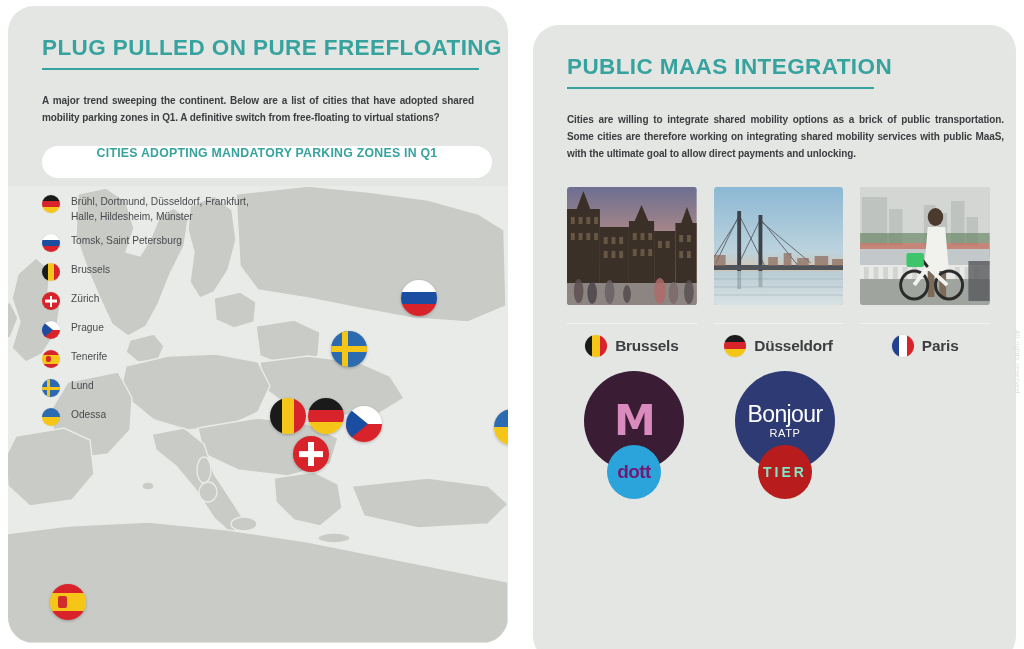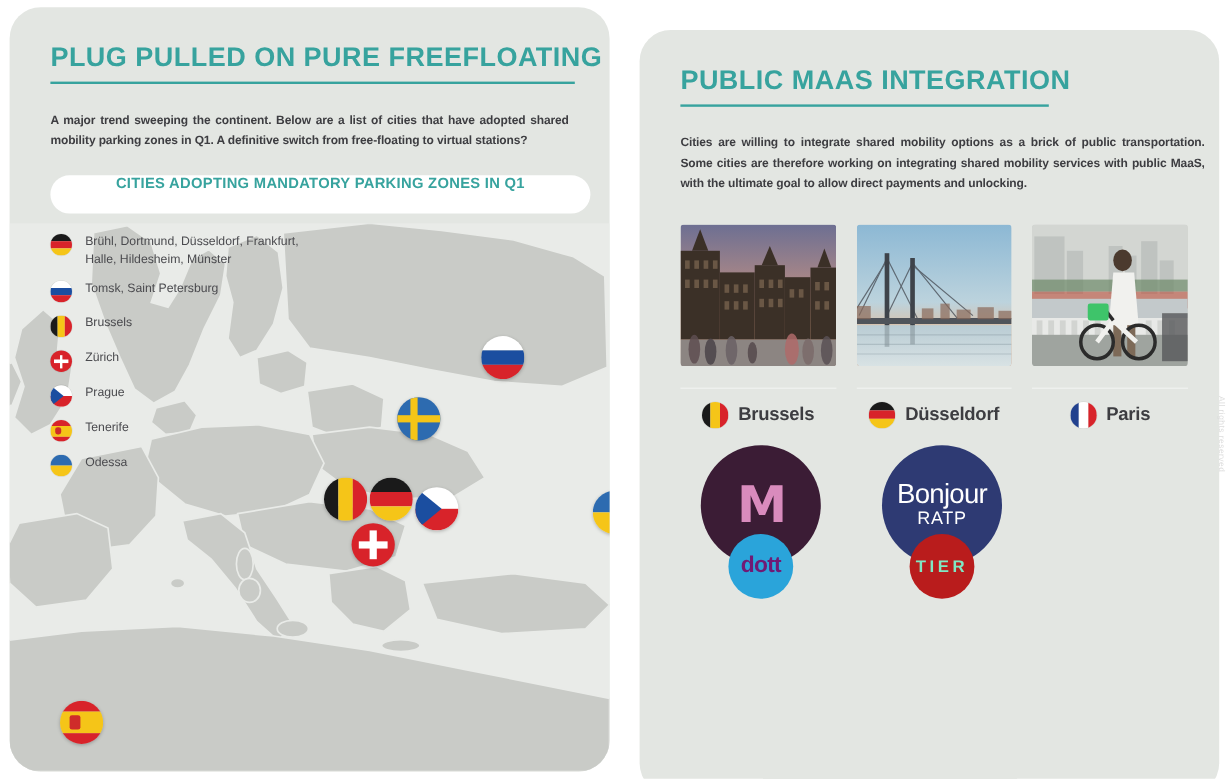--- a/index.html
+++ b/index.html
@@ -237,21 +237,21 @@
   }
   .logo-text-m {
     color: #d98bbd; font-size: 42px; font-weight: bold;
     font-family: "DejaVu Sans", sans-serif; line-height: 1;
     letter-spacing: -2px;
   }
   .logo-text-dott { color: #701a75; font-size: 19px; font-weight: bold; letter-spacing: -0.6px; }
   .logo-text-redy { color: #ffd9cc; font-size: 30px; font-weight: normal; letter-spacing: -1px; }
   .logo-text-v    { color: #ffffff; font-size: 23px; font-weight: bold; letter-spacing: -0.5px; }
   .logo-text-bonjour { color: #ffffff; font-size: 23px; font-weight: normal; letter-spacing: -0.6px; line-height: 1; }
-  .logo-text-ratp { color: #ffffff; font-size: 15px; font-weight: normal; letter-spacing: 0.6px; margin-top: 1px; }
+  .logo-text-ratp { color: #ffffff; font-size: 11px; font-weight: normal; letter-spacing: 0.6px; margin-top: 1px; }
   .logo-text-tier { color: #7fe8c4; font-size: 14px; font-weight: bold; letter-spacing: 3px; }
 
   
   .watermark {
     position: absolute;
     right: 3px;
     top: 330px;
     writing-mode: vertical-rl;
     color: #dcdcdc;
     font-size: 7px;
@@ -398,20 +398,27 @@
         <div class="flag-row">
           <span class="flag flag-sm fl-es">
               <i></i>
               <i></i>
               <i></i>
               <i></i>
             </span>
           <span class="cities">Tenerife</span>
         </div>
 
+        <div class="flag-row">
+          <span class="flag flag-sm fl-se">
+              <i></i>
+              <i></i>
+            </span>
+          <span class="cities">Lund</span>
+        </div>
 
         <div class="flag-row">
           <span class="flag flag-sm fl-ua">
               <i></i>
               <i></i>
             </span>
           <span class="cities">Odessa</span>
         </div>
 
       </div>

